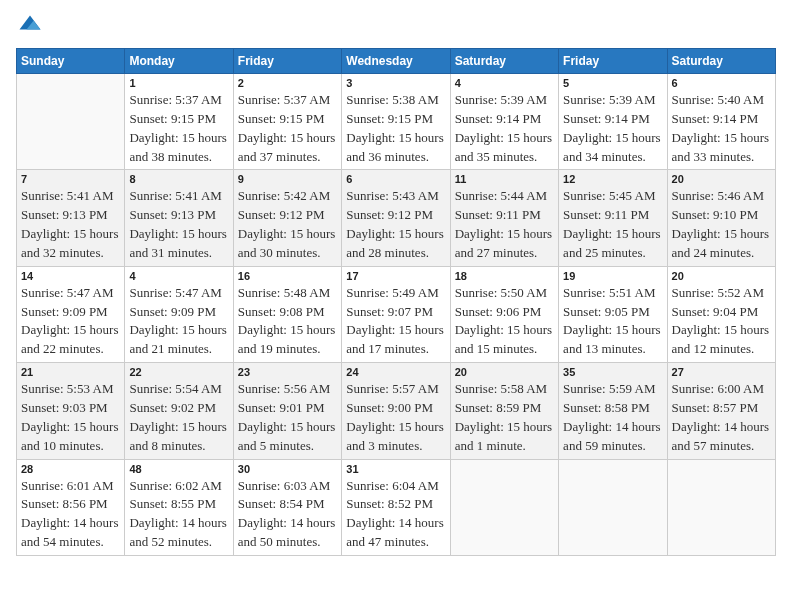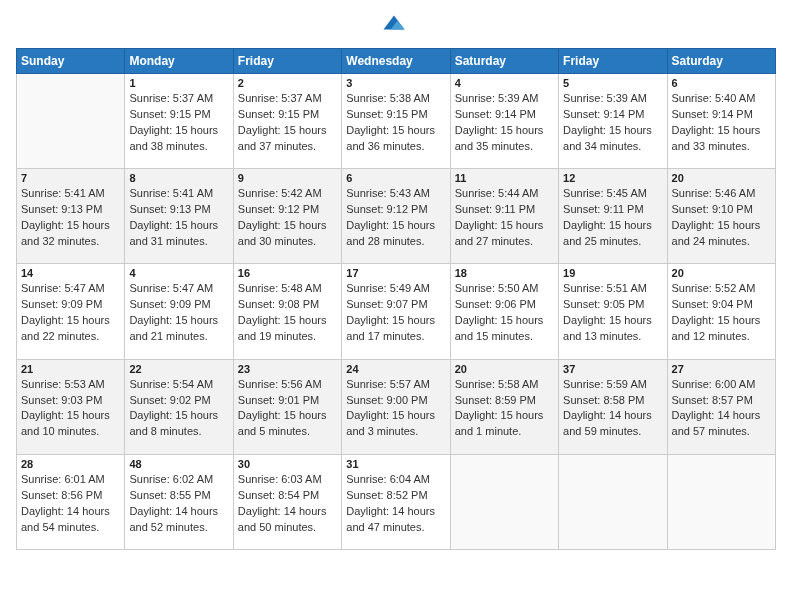--- a/index.html
+++ b/index.html
@@ -9,21 +9,20 @@
       font-family: Arial, Helvetica, sans-serif;
       background: #fff;
       overflow: hidden;
     }
     .page {
       width: 792px;
       height: 560px;
       padding: 12px 16px 10px 16px;
       display: flex;
       flex-direction: column;
-      align-items: center;
     }
     .header {
       display: flex;
       justify-content: space-between;
       align-items: flex-start;
       margin-bottom: 8px;
     }
     .logo {
       display: flex;
       align-items: center;
@@ -84,22 +83,23 @@
     }
     .day-number {
       font-size: 11px;
       font-weight: bold;
       color: #222;
       display: block;
       margin-bottom: 2px;
     }
     .day-info {
       line-height: 1.45;
-      font-size: 11px;
+      font-size: 13px;
       color: #333;
+      font-family: Liberation Serif, serif;
     }
     .row-shade {
       background: #f2f2f2;
     }
     .row-white {
       background: #ffffff;
     }
   </style>
 </head>
 <body>
@@ -237,21 +237,21 @@
           </td>
           <td class="row-shade">
             <span class="day-number">24</span>
             <div class="day-info">Sunrise: 5:57 AM<br>Sunset: 9:00 PM<br>Daylight: 15 hours<br>and 3 minutes.</div>
           </td>
           <td class="row-shade">
             <span class="day-number">20</span>
             <div class="day-info">Sunrise: 5:58 AM<br>Sunset: 8:59 PM<br>Daylight: 15 hours<br>and 1 minute.</div>
           </td>
           <td class="row-shade">
-            <span class="day-number">37</span>
+            <span class="day-number">35</span>
             <div class="day-info">Sunrise: 5:59 AM<br>Sunset: 8:58 PM<br>Daylight: 14 hours<br>and 59 minutes.</div>
           </td>
           <td class="row-shade">
             <span class="day-number">27</span>
             <div class="day-info">Sunrise: 6:00 AM<br>Sunset: 8:57 PM<br>Daylight: 14 hours<br>and 57 minutes.</div>
           </td>
         </tr>
         <tr>
           <td class="row-white">
             <span class="day-number">28</span>

